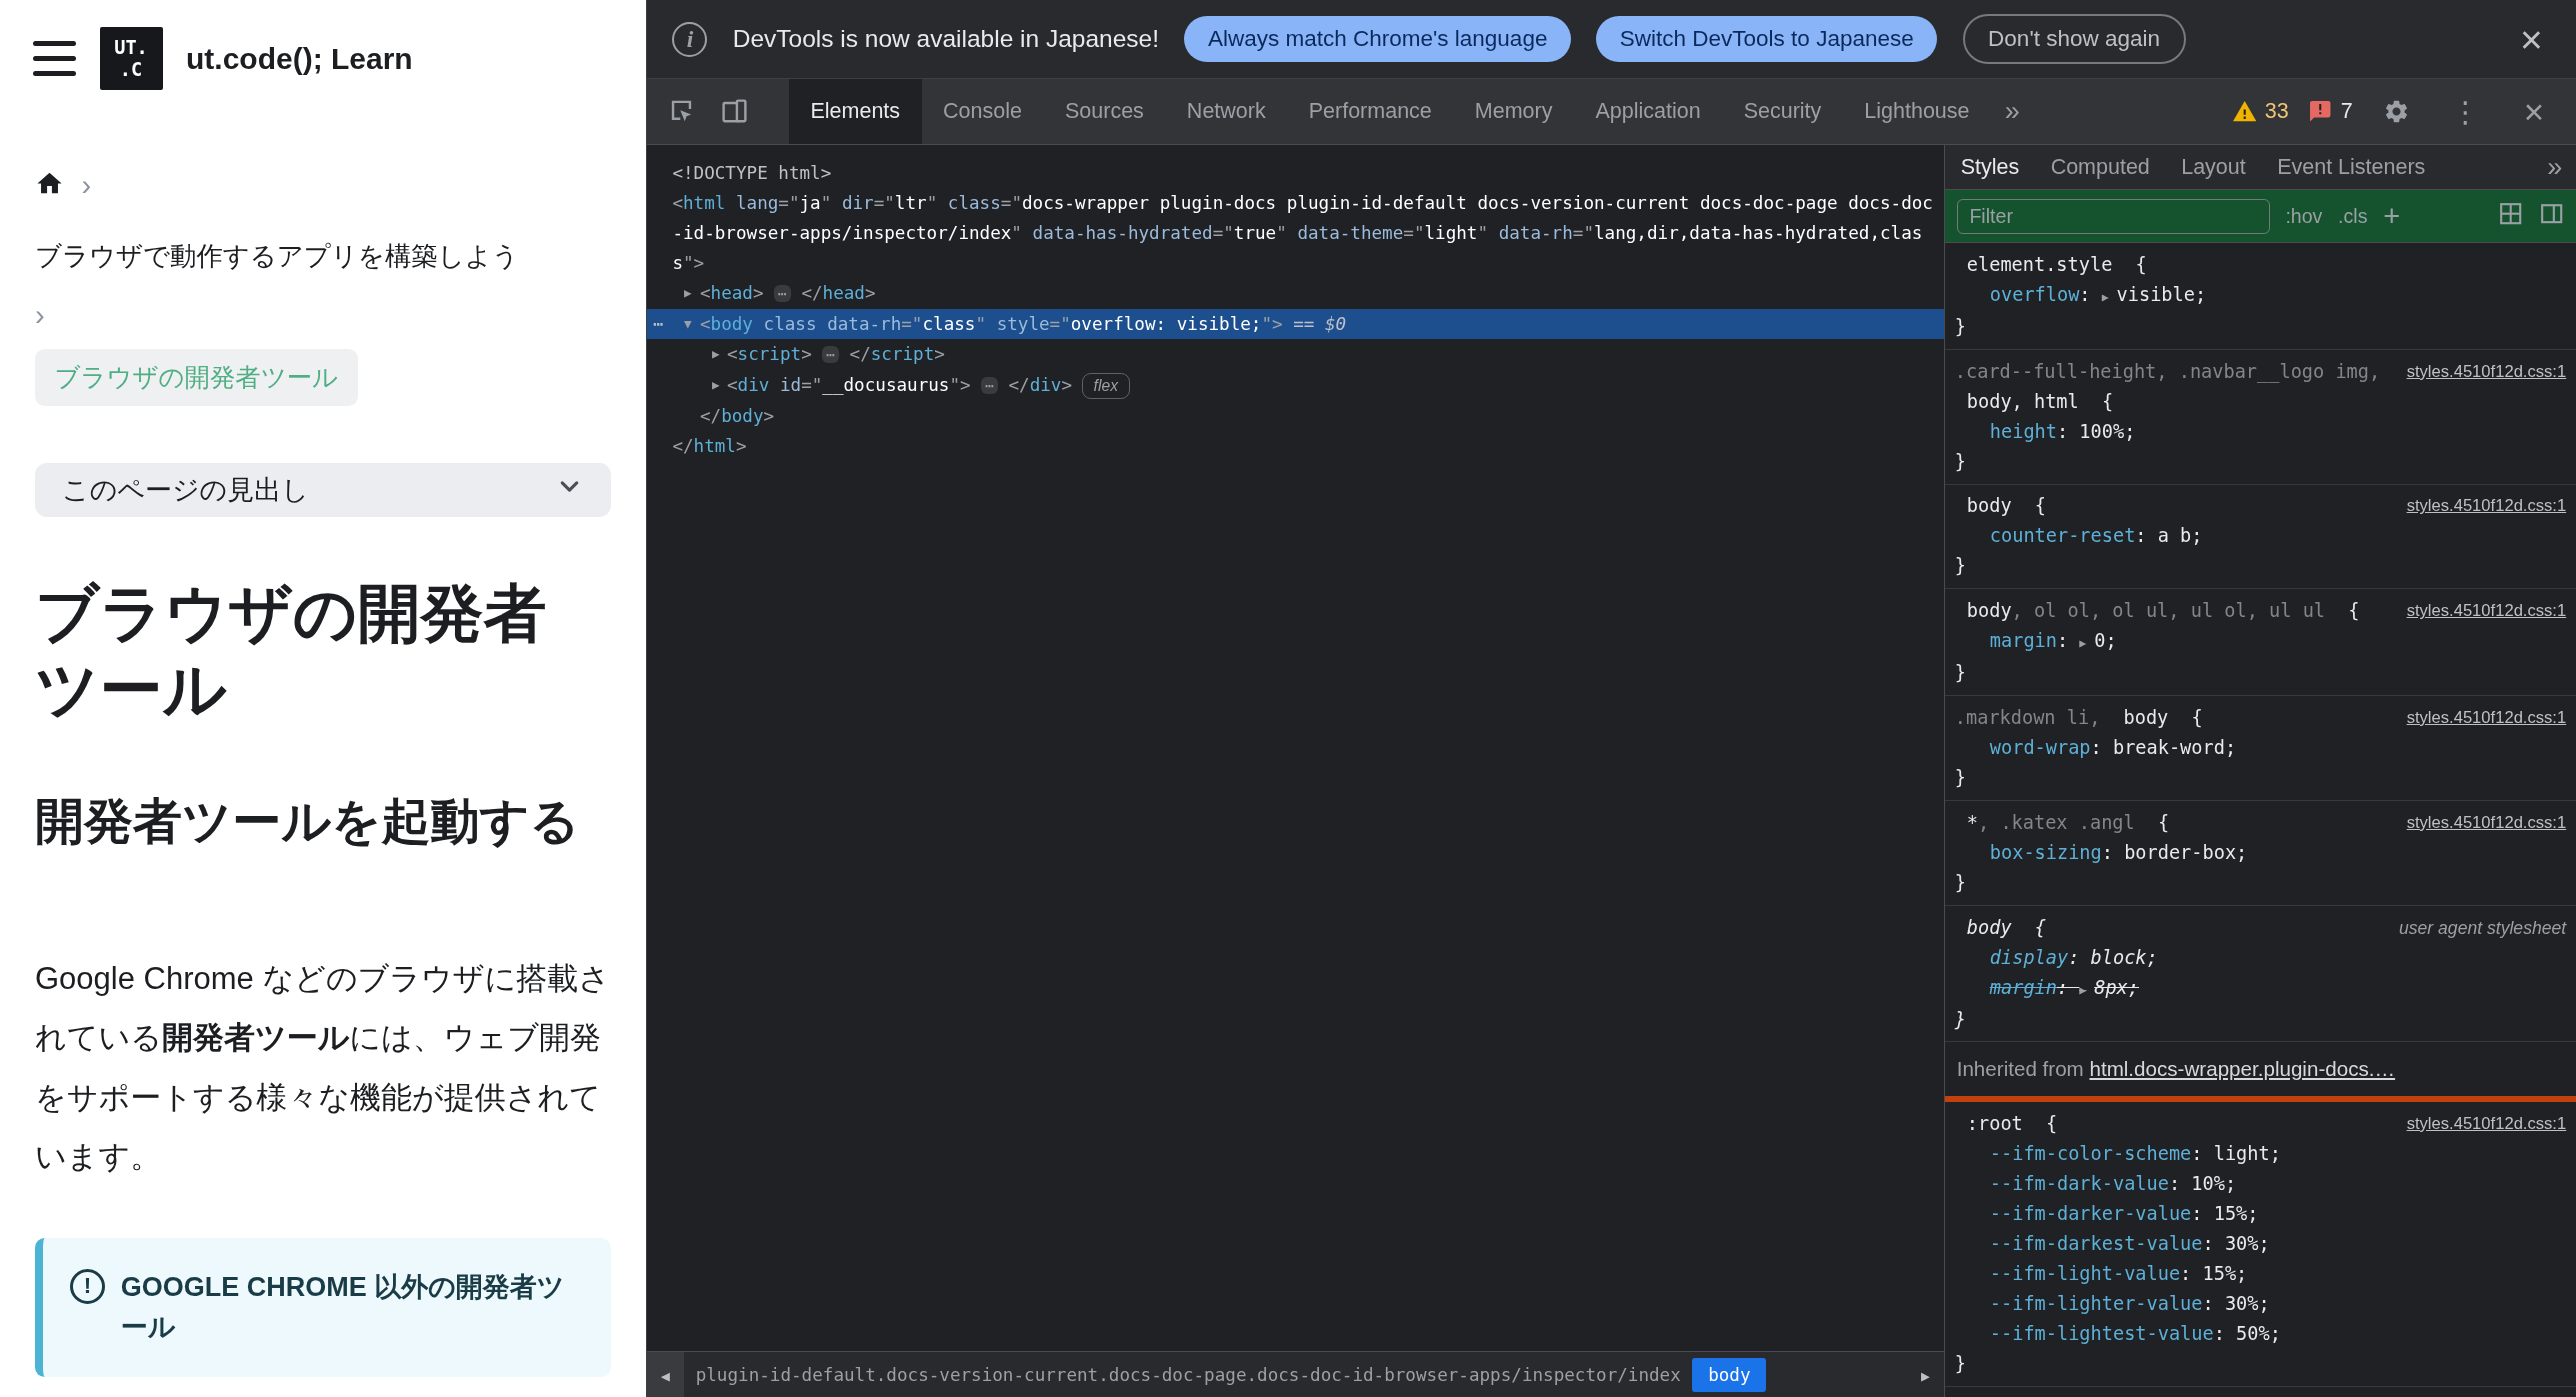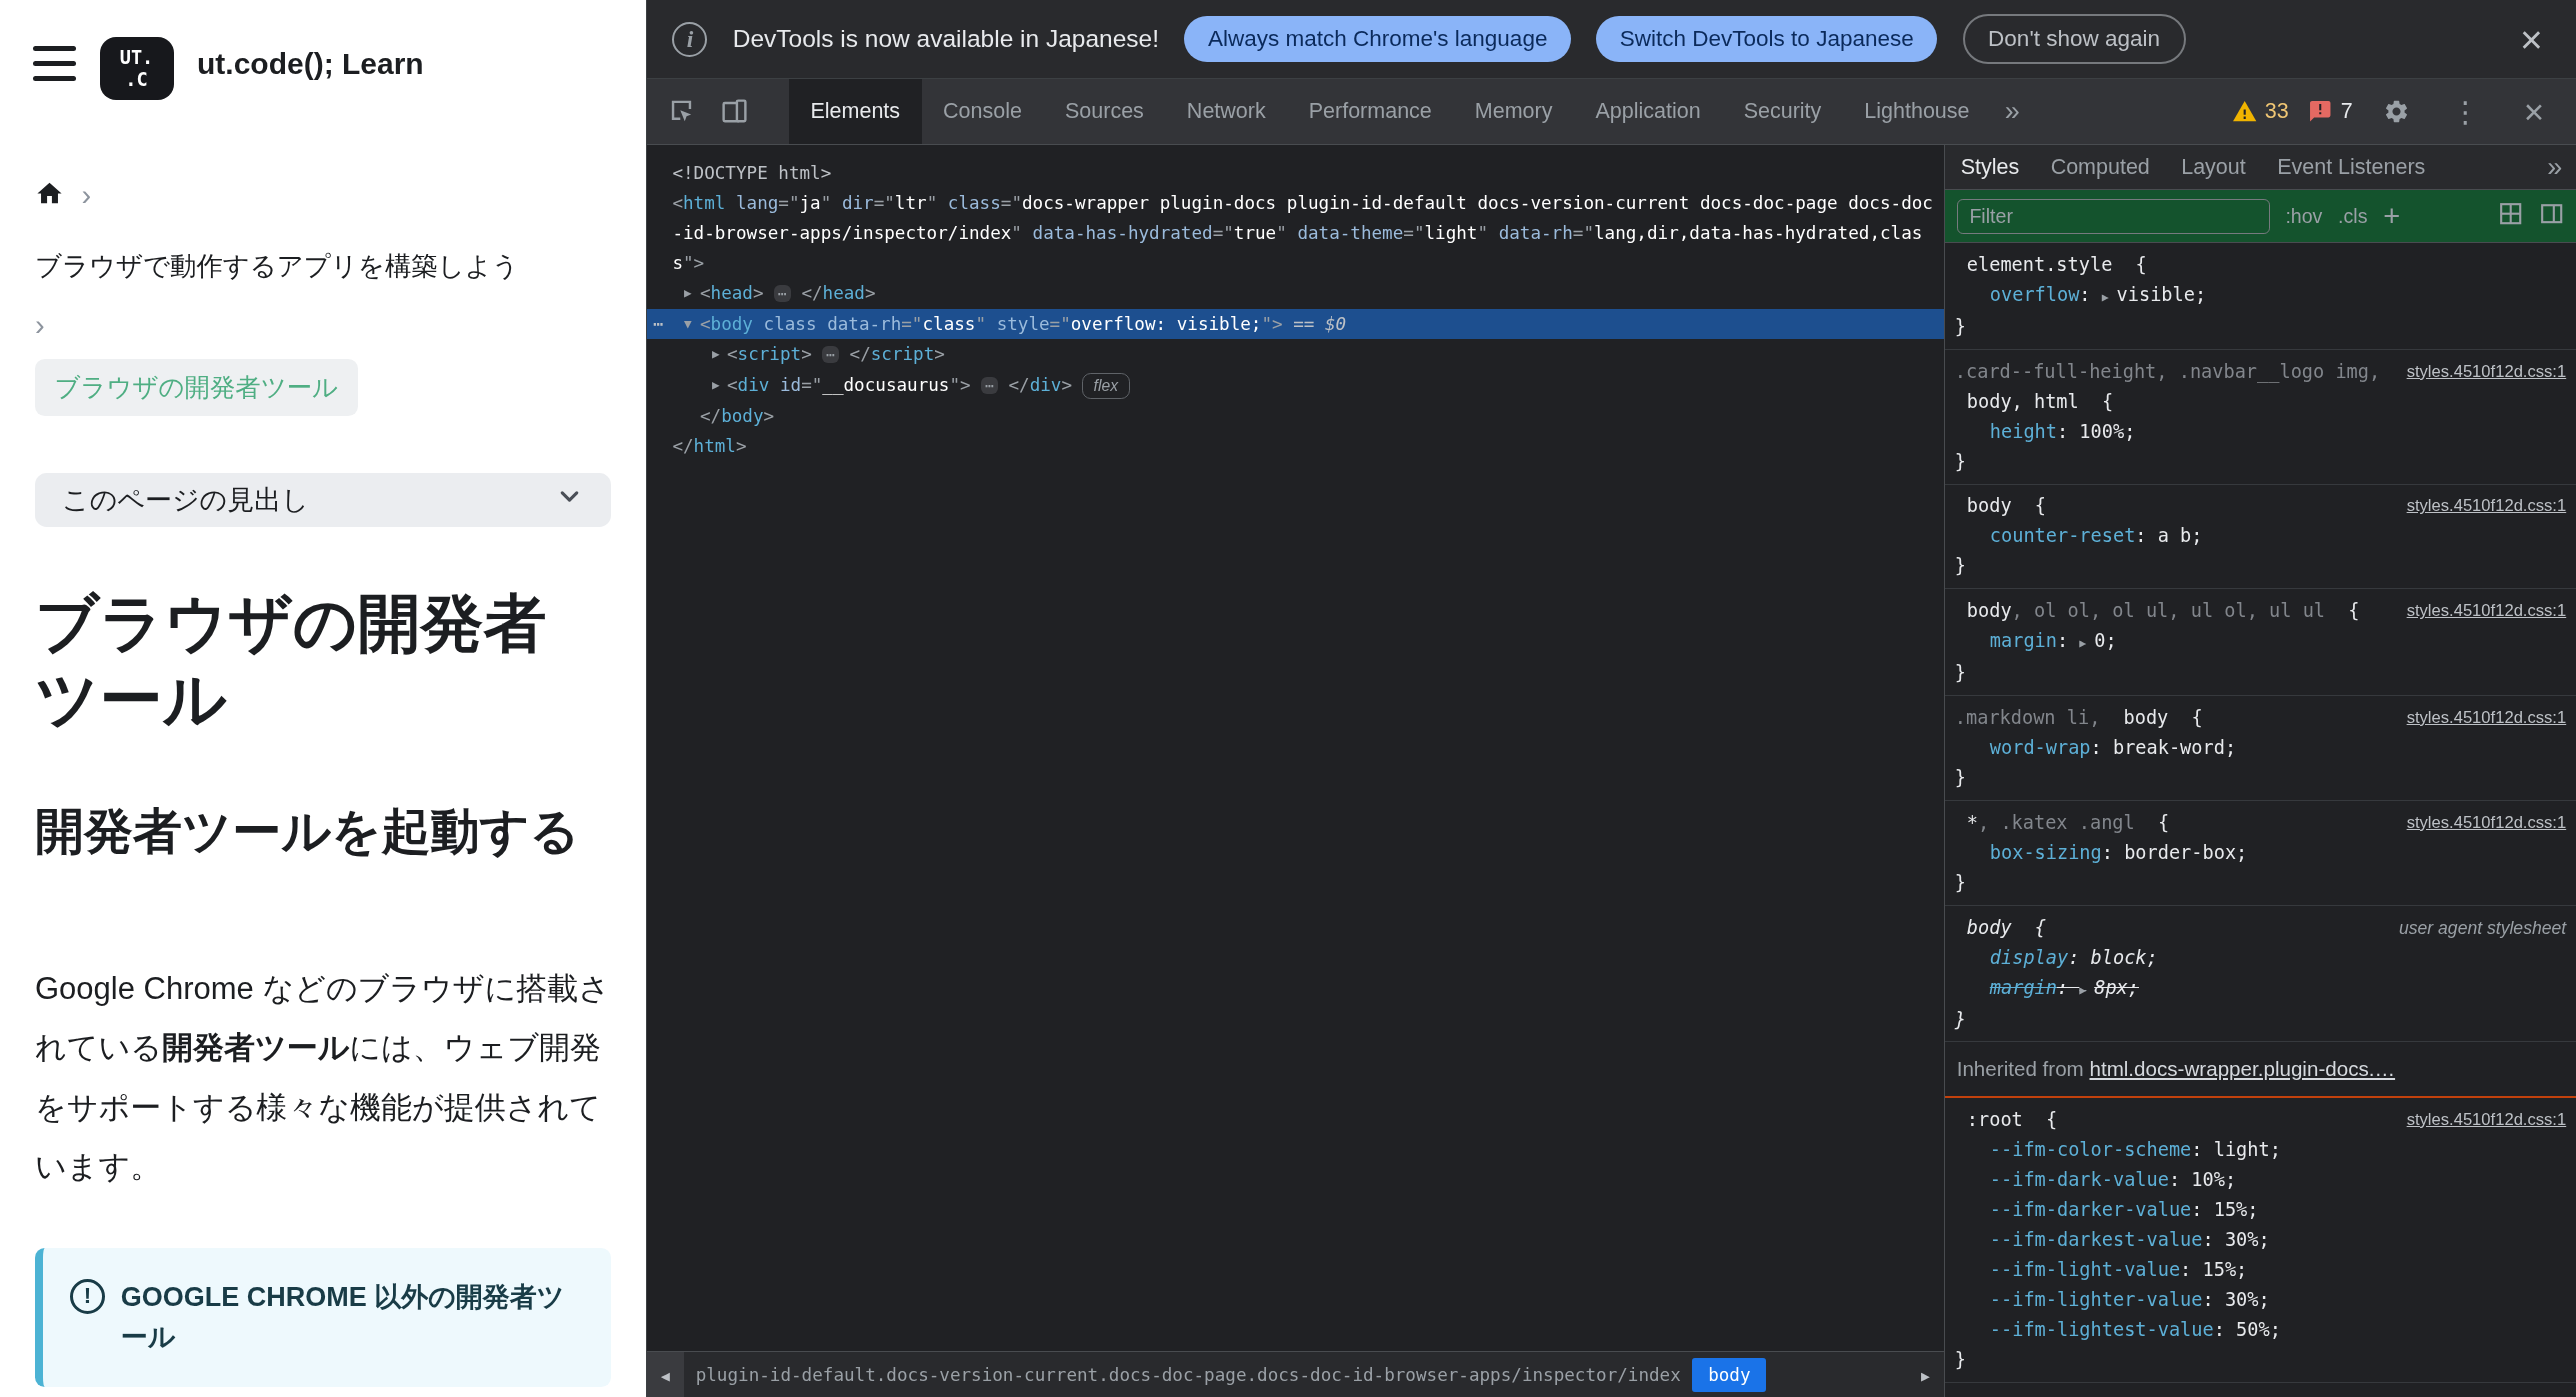--- a/index.html
+++ b/index.html
@@ -4,21 +4,21 @@
 <style>
   * { margin:0; padding:0; box-sizing:border-box; }
   html,body { width:2576px; height:1398px; }
   body { position:relative; overflow:hidden; background:#202124; font-family:"Liberation Sans",sans-serif; }
 
   
   .page { position:absolute; left:0; top:0; width:647px; height:1398px; background:#ffffff; color:#1c1e21; overflow:hidden; border-right:1px solid #3c4043; }
   .page-header { display:flex; align-items:center; gap:23.5px; padding:27px 33px 21.5px 33px; }
   .hamburger { width:43px; display:flex; flex-direction:column; gap:9.8px; cursor:pointer; }
   .hamburger span { display:block; height:4.9px; background:#1c1e21; border-radius:2.9px; }
-  .logo { width:74px; height:63px; background:#17181c; border-radius:16px; color:#fff; display:flex; flex-direction:column; align-items:center; justify-content:center; line-height:1.15; font-family:"DejaVu Sans Mono",monospace; font-size:18.6px; font-weight:bold;margin-top:10px; }
+  .logo { width:63px; height:63px; background:#17181c; border-radius:2px; color:#fff; display:flex; flex-direction:column; align-items:center; justify-content:center; line-height:1.15; font-family:"DejaVu Sans Mono",monospace; font-size:18.6px; font-weight:bold; }
   .site-title { font-size:30px; font-weight:700; }
 
   .crumbs { padding:0 35px; }
   .crumb-row1 { display:flex; align-items:center; gap:17.6px; margin-top:57px; }
   .crumb-chev { color:#8d949e; font-size:29px; line-height:1; }
   .crumb-text { margin-top:37px; font-size:26.4px; color:#1c1e21; }
   .crumb-chev-solo { margin-top:27px; color:#8d949e; font-size:29px; line-height:1; }
   .crumb-badge { display:inline-block; margin-top:19.6px; background:#eef0f2; border-radius:9.8px; padding:11.7px 19.6px; font-size:25.4px; color:var(--page-green,#4fae83); }
 
   .toc-box { margin:57px 35px 0 35px; background:#ebedf0; border-radius:11.7px; padding:9px 27px; display:flex; align-items:center; justify-content:space-between; font-size:27px; cursor:pointer; }
@@ -106,21 +106,21 @@
   .sel-d { color:#82868c; }
   .src-link { flex:none; margin-left:11.7px; color:#bdc1c6; font-size:16.6px; font-family:"Liberation Sans",sans-serif; text-decoration:underline; white-space:nowrap; cursor:pointer; }
   .ua-note { flex:none; margin-left:11.7px; color:#9aa0a6; font-size:17.6px; font-family:"Liberation Sans",sans-serif; font-style:italic; white-space:nowrap; }
   .prop { padding-left:35px; }
   .pn { color:#5db0d7; }
   .pv { color:#e8eaed; }
   .parrow { color:#9aa0a6; font-size:11.7px; margin-right:7.8px; }
   .prop.struck .pn, .prop.struck .pv, .prop.struck .parrow { text-decoration:line-through; }
   .rule.ua .sel-m, .rule.ua .pn, .rule.ua .pv, .rule.ua .rule-close { font-style:italic; }
   .rule-close { color:#e8eaed; }
-  .inherited { padding:11.7px 11.7px; border-bottom:2px solid #c2410c; color:#9aa0a6; font-family:"Liberation Sans",sans-serif; font-size:20.6px; }
+  .inherited { padding:11.7px 11.7px; border-bottom:6px solid #c2410c; color:#9aa0a6; font-family:"Liberation Sans",sans-serif; font-size:20.6px; }
   .inh-link { color:#d5d9de; text-decoration:underline; cursor:pointer; }
 </style>
 </head>
 <body>
 
 <div class="page">
   <div class="page-header">
     <div class="hamburger">
         <span></span>
         <span></span>

